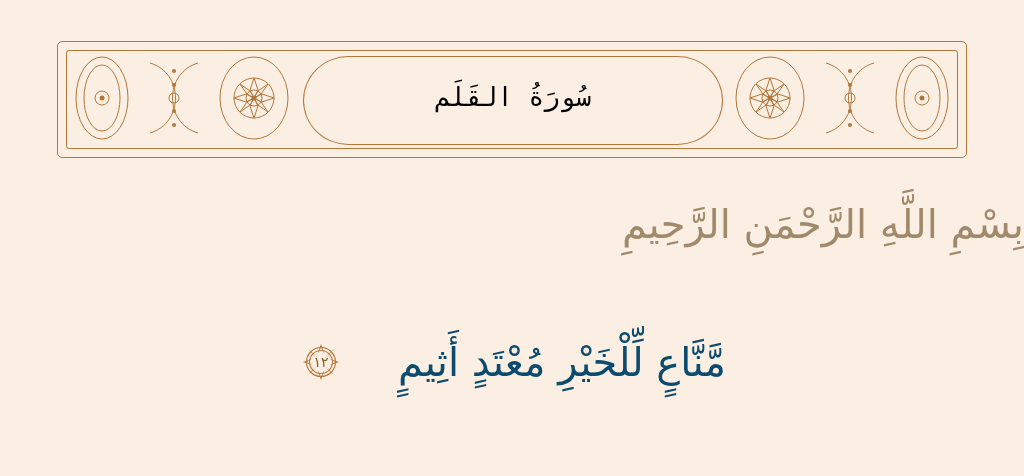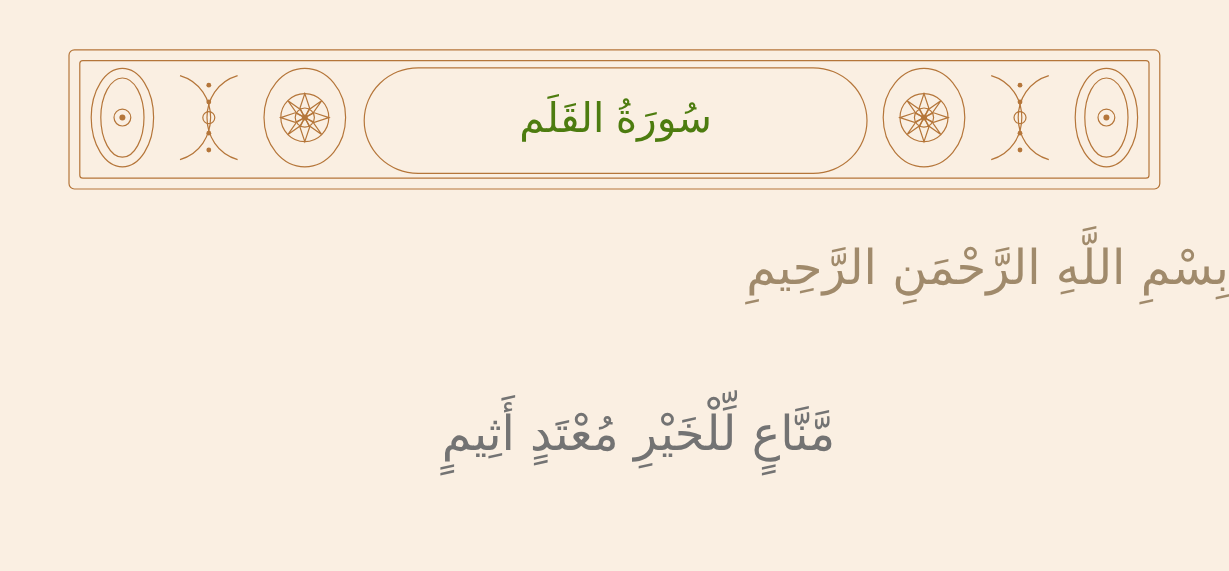--- a/index.html
+++ b/index.html
@@ -48,23 +48,23 @@
     box-sizing: border-box;
     border: 1px solid #b5763a;
     border-radius: 46px / 45px;
     background: #faefe2;
     display: flex;
     align-items: center;
     justify-content: center;
     z-index: 4;
   }
   .plaque-title {
-    font-family: Liberation Sans, sans-serif;
-    font-size: 34px;
-    color: #4d7c0f;
+    font-family: Liberation Mono, monospace;
+    font-size: 26px;
+    color: #000000;
     direction: rtl;
     letter-spacing: 0px;
     line-height: 1;
     padding-bottom: 4px;
   }
 
   
   .orn {
     position: absolute;
     top: 50%;
@@ -101,21 +101,21 @@
     flex-direction: row;
     align-items: center;
     justify-content: center;
     direction: rtl;
     gap: 14px;
     padding-right: 60px;
     padding-left: 60px;
   }
   .verse-text {
     font-size: 40px;
-    color: #737373;
+    color: #0c4a6e;
     direction: rtl;
     font-family: "DejaVu Sans", "Liberation Sans", sans-serif;
     line-height: 1.6;
     white-space: nowrap;
     margin-left: 40px;
   }
   .ayah-marker {
     position: relative;
     width: 46px;
     height: 46px;
@@ -220,13 +220,30 @@
 
   <div class="plaque">
     <span class="plaque-title">سُورَةُ القَلَم</span>
   </div>
 </div>
 
 <div class="basmala">بِسْمِ اللَّهِ الرَّحْمَنِ الرَّحِيمِ</div>
 
 <div class="verse-row">
   <span class="verse-text">مَّنَّاعٍ لِّلْخَيْرِ مُعْتَدٍ أَثِيمٍ</span>
+  <span class="ayah-marker">
+    <svg width="46" height="46" viewBox="0 0 46 46">
+      <g fill="none" stroke="#b5763a" stroke-width="1.1">
+        <circle cx="23" cy="23" r="11.5"></circle>
+        <circle cx="23" cy="23" r="14.5"></circle>
+        <path d="M23 5 L26.5 15 L23 8.5 L19.5 15 Z" fill="#b5763a" stroke="none"></path>
+        <path d="M23 41 L26.5 31 L23 37.5 L19.5 31 Z" fill="#b5763a" stroke="none"></path>
+        <path d="M5 23 L15 26.5 L8.5 23 L15 19.5 Z" fill="#b5763a" stroke="none"></path>
+        <path d="M41 23 L31 26.5 L37.5 23 L31 19.5 Z" fill="#b5763a" stroke="none"></path>
+        <path d="M10 10 L19 18 L14 14 L18 19 Z" fill="#b5763a" stroke="none"></path>
+        <path d="M36 36 L27 28 L32 32 L28 27 Z" fill="#b5763a" stroke="none"></path>
+        <path d="M36 10 L27 18 L32 14 L28 19 Z" fill="#b5763a" stroke="none"></path>
+        <path d="M10 36 L19 28 L14 32 L18 27 Z" fill="#b5763a" stroke="none"></path>
+      </g>
+    </svg>
+    <span class="ayah-num">١٢</span>
+  </span>
 </div>
 
 </body></html>

